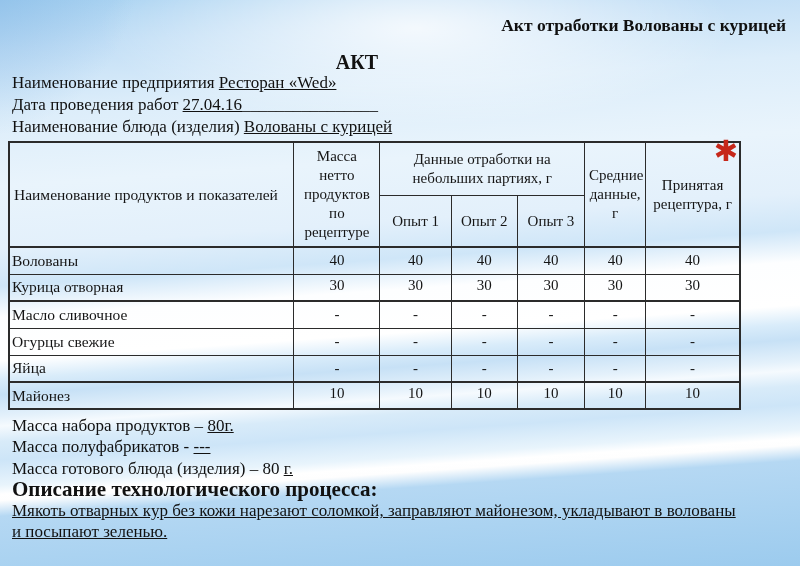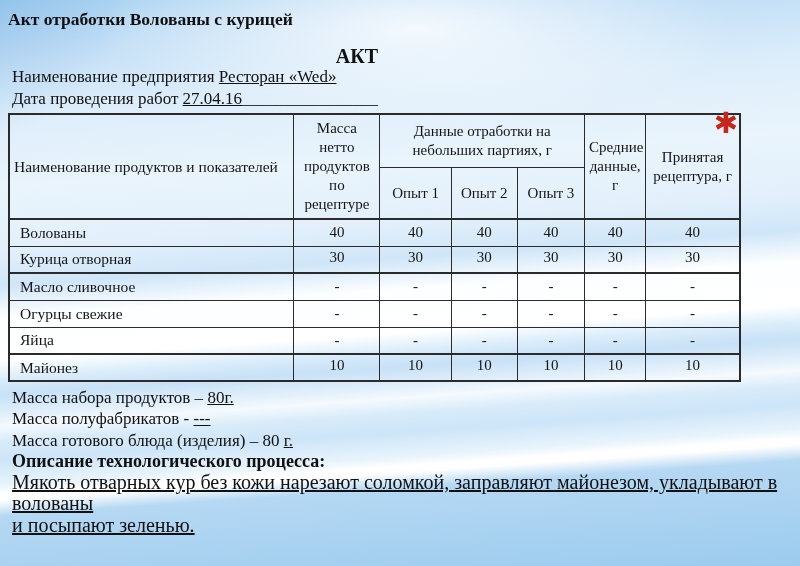--- a/index.html
+++ b/index.html
@@ -29,22 +29,22 @@
         #d8ebf9 71%,
         #cde5f8 74%,
         #e8f4fc 78%,
         #ffffff 79.5%,
         #fefefe 80.5%,
         #b5d8f3 83%,
         #abd3f1 90%,
         #9ccbee 100%);
   }
   .title {
-    margin:8px; 
-    text-align:left;
+    margin:14px; 
+    text-align:right;
     font-size:17.5px; font-weight:bold; line-height:22px;
     color:#101010;
   }
   .act-block { margin-top:16px; }
   .act-heading {
     width:690px; margin-left:12px;
     text-align:center;
     font-weight:bold; font-size:20px; line-height:20px;
   }
   .act-subheading {
@@ -76,47 +76,48 @@
   th.mass-hd, th.avg-hd, th.accepted-hd { text-align:center; vertical-align:middle; line-height:19px; }
   th.accepted-hd { position:relative; }
   .asterisk {
     position:absolute; top:-6px; right:1px;
     color:#c6271a;
     font-family:"DejaVu Sans",sans-serif;
     font-size:29px; line-height:1;
     font-weight:bold;
   }
   tbody tr { height:27px; }
-  tbody td.row-label { text-align:left; padding-left:10px; font-size:15.5px; vertical-align:middle; }
+  tbody td.row-label { text-align:left; padding-left:2px; font-size:15.5px; vertical-align:middle; }
   tbody td.cell-value { text-align:center; vertical-align:middle; }
   tbody tr:first-child td { border-top-width:2px; }
   tbody tr:nth-child(3) td, tbody tr:nth-child(6) td { border-top-width:2px; }
   tbody tr:nth-child(2) td.cell-value, tbody tr:nth-child(6) td.cell-value { vertical-align:top; padding-top:2px; }
   tbody tr:nth-child(2) td.cell-value:first-of-type,
   tbody tr:nth-child(6) td.cell-value:first-of-type { vertical-align:bottom; padding-bottom:2px; }
 
   .notes { margin:5px 0 0 12px; }
   .note-line { font-size:17px; line-height:21.3px; white-space:pre; }
-  .process-title { font-size:18px; line-height:21.3px; font-weight:bold; }
-  .process-line { font-size:20px; line-height:21.3px; text-decoration:underline; }
+  .process-title { font-size:21px; line-height:21.3px; font-weight:bold; }
+  .process-line { font-size:17px; line-height:21.3px; text-decoration:underline; }
 </style>
 </head>
 <body>
 
 <div class="slide">
 
   <h1 class="title">Акт отработки Волованы с курицей</h1>
 
   <div class="act-block">
     <div class="act-heading">АКТ</div>
   </div>
 
   <div class="fields">
     <div class="field-line"><span>Наименование предприятия </span><span class="u">Ресторан «Wed»</span><span></span></div>
     <div class="field-line"><span>Дата проведения работ </span><span class="u">27.04.16</span><span>________________</span></div>
+    <div class="field-line"><span>Наименование блюда (изделия) </span><span class="u">Волованы с курицей</span><span></span></div>
   </div>
 
   <table class="recipe">
     <colgroup>
       <col style="width:284px">
         <col style="width:86px">
         <col style="width:71px">
         <col style="width:66px">
         <col style="width:67px">
         <col style="width:61px">

